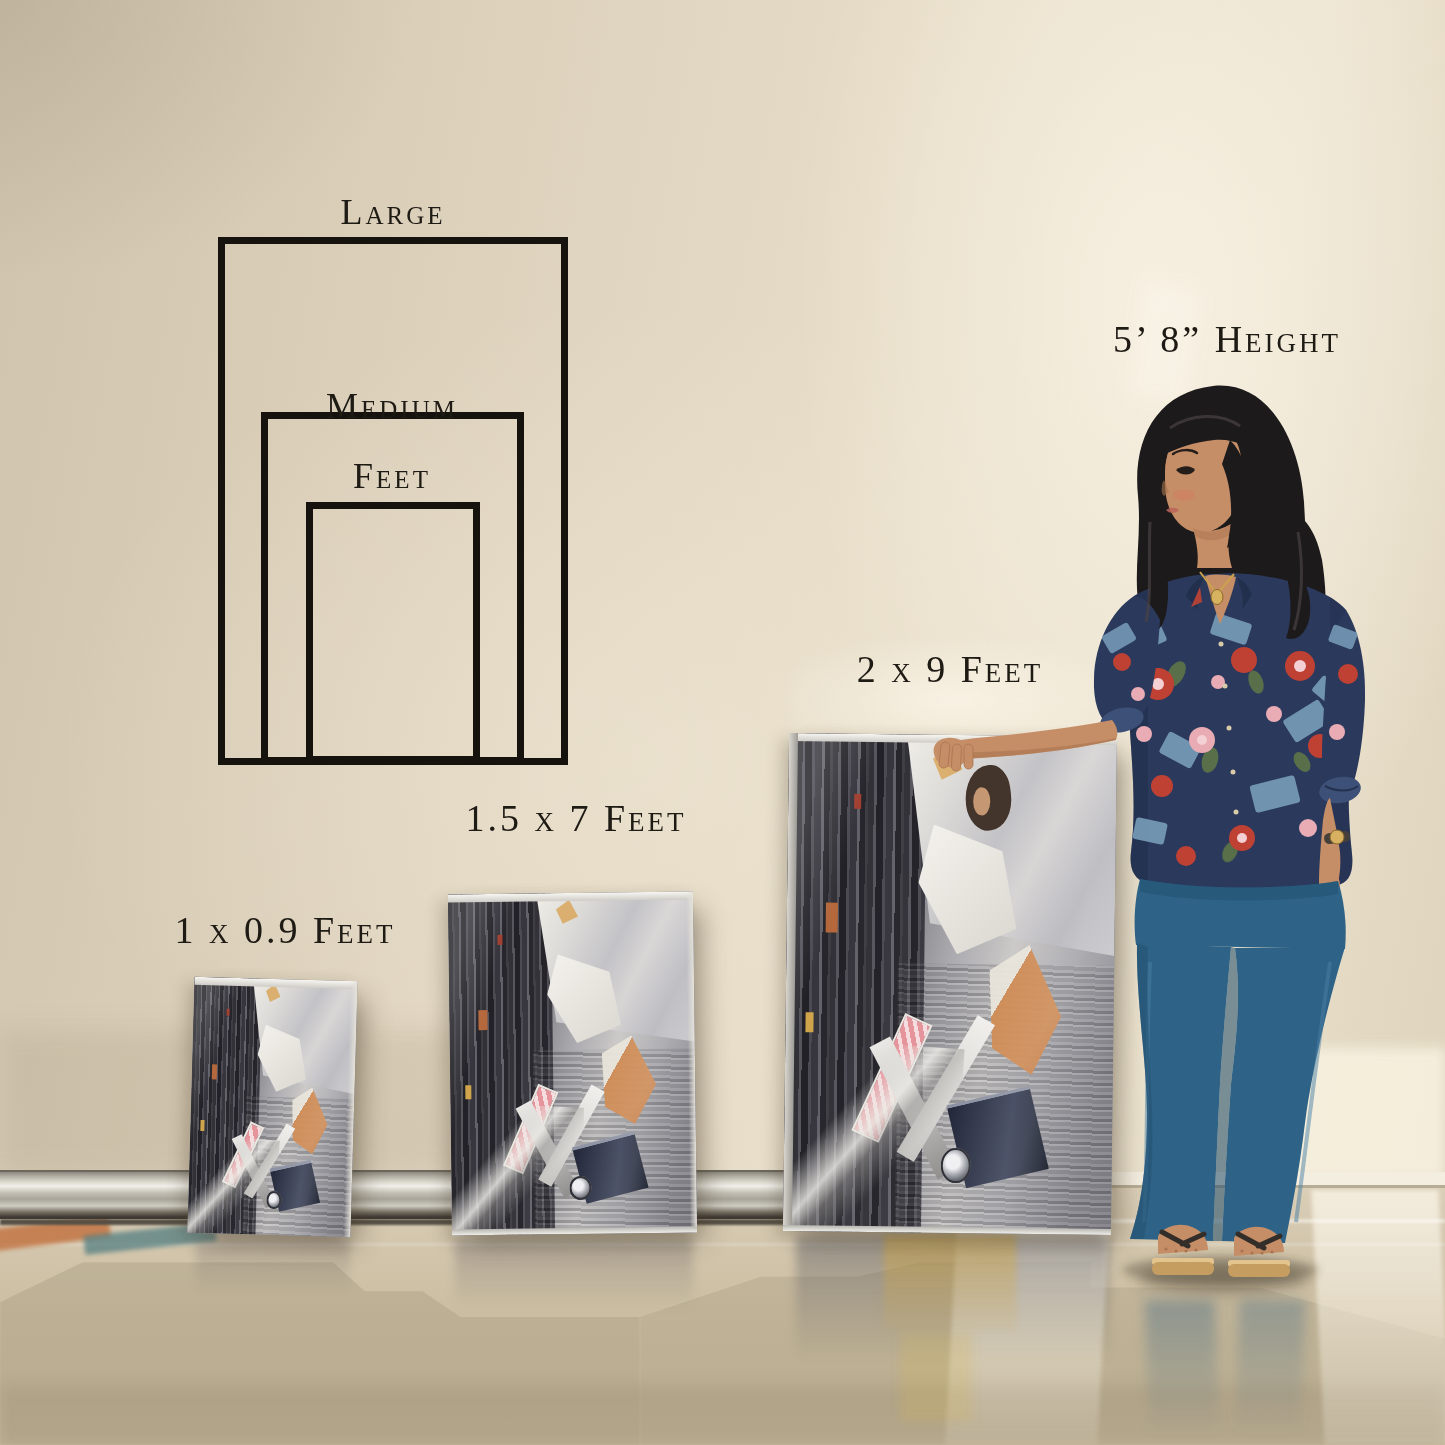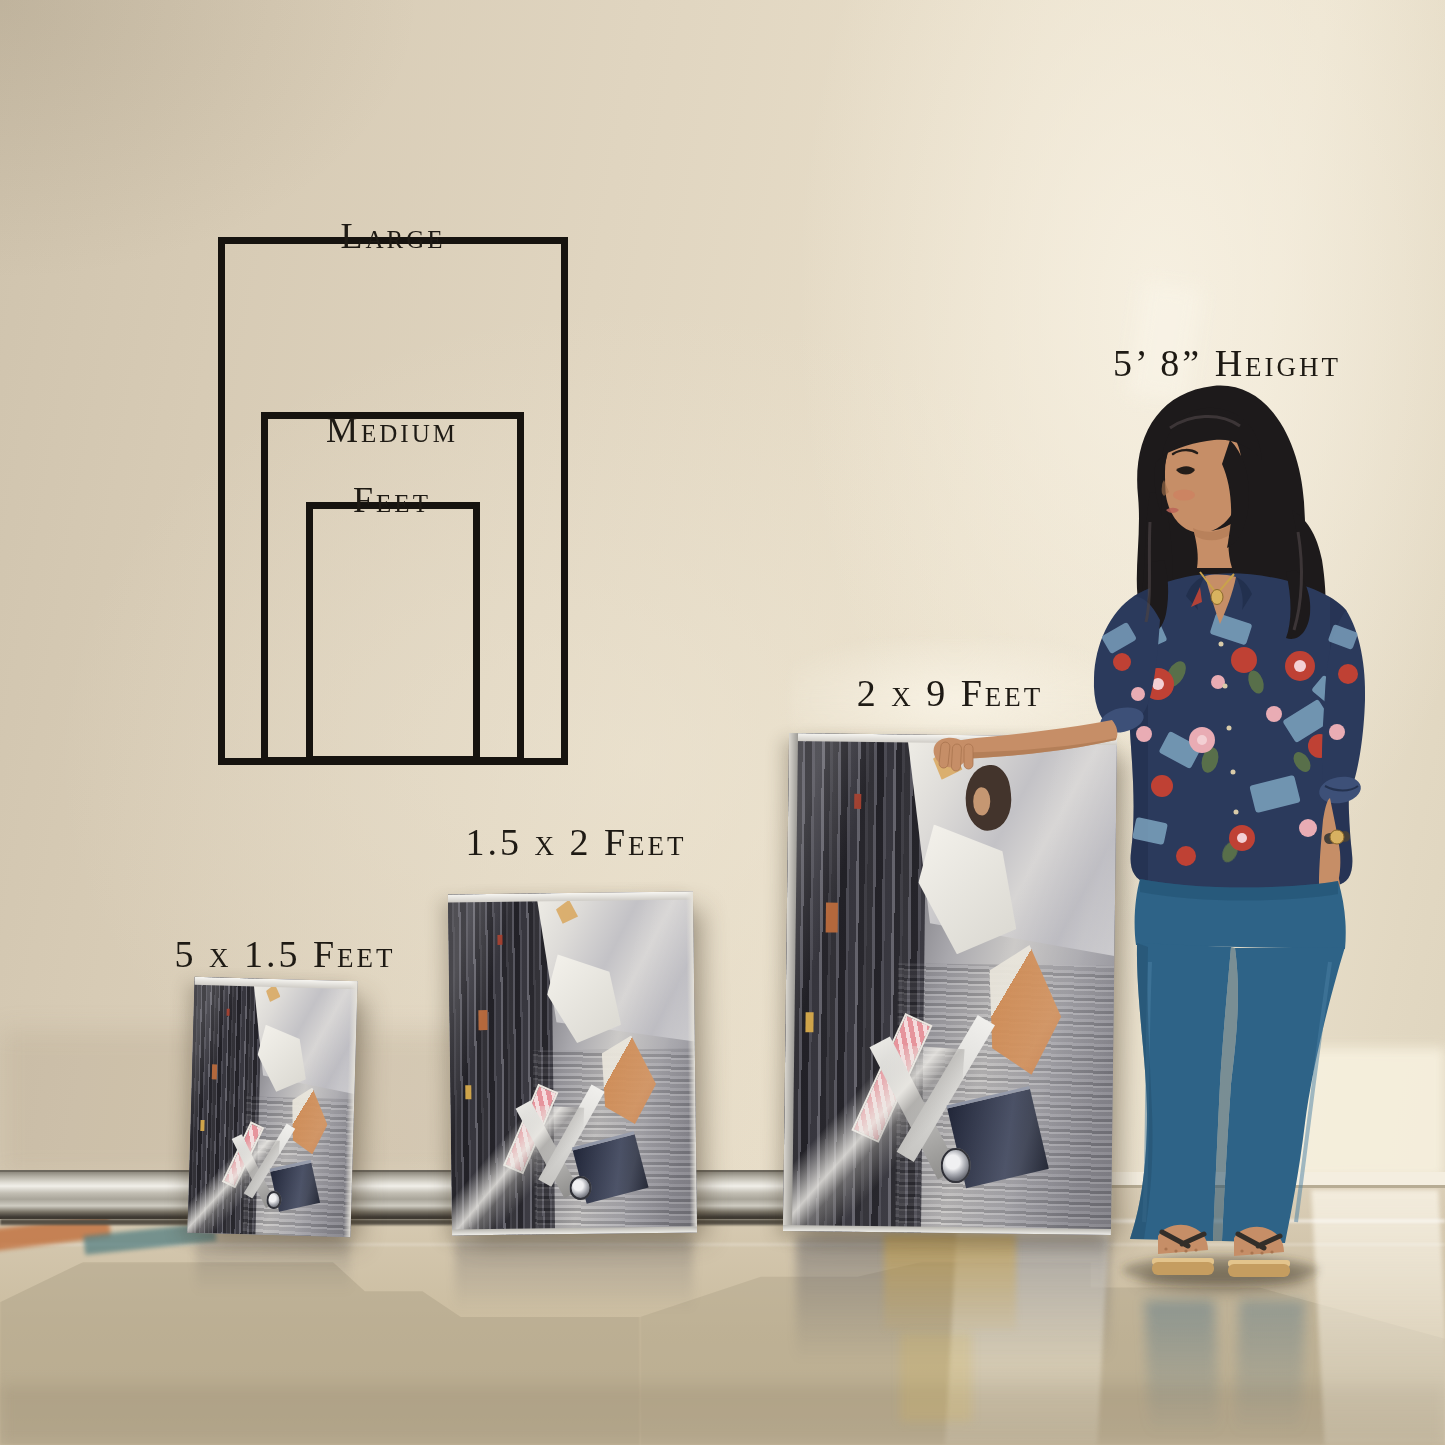--- a/index.html
+++ b/index.html
@@ -49,21 +49,21 @@
     background:linear-gradient(180deg,#8e897e 0%,#b5b1a6 10%,#dedbd2 22%,#f1efe9 30%,#c2beb3 45%,#a9a59a 58%,#cfccc2 72%,#787265 85%,#46413a 94%,#302b24 100%);}
   .baseboard-gap{left:0;top:1219px;width:900px;height:6px;background:#565045;filter:blur(1px);}
   .baseboard-right{left:1100px;top:1172px;width:345px;height:16px;background:#f4eee0;border-bottom:3px solid #b7ac94;}
 
   
   .rect{border:7px solid #16130f;background:transparent;}
   .rect-large{left:218px;top:237px;width:350px;height:528px;}
   .rect-medium{left:261px;top:412px;width:263px;height:352px;}
   .rect-small{left:306px;top:502px;width:174px;height:261px;}
   .size-label,.dim-label{position:absolute;transform:translateX(-50%);white-space:nowrap;
-    color:#1e1a14;font-variant:small-caps;letter-spacing:3px;line-height:1;margin-top:24px;}
+    color:#1e1a14;font-variant:small-caps;letter-spacing:3px;line-height:1;}
   .size-label{font-size:36px;}
   .dim-label{font-size:38px;}
   .lbl-large{left:393px;top:194px;}
   .lbl-medium{left:392px;top:388px;}
   .lbl-small{left:392px;top:458px;}
   .lbl-height{left:1227px;top:320px;}
   .lbl-2x3{left:950px;top:650px;}
   .lbl-15x2{left:576px;top:799px;}
   .lbl-1x15{left:285px;top:911px;}
 
@@ -148,22 +148,22 @@
 
   <div class="rect rect-large"></div>
   <div class="rect rect-medium"></div>
   <div class="rect rect-small"></div>
   <div class="size-label lbl-large">Large</div>
   <div class="size-label lbl-medium">Medium</div>
   <div class="size-label lbl-small">Feet</div>
 
   <div class="dim-label lbl-height">5’ 8” Height</div>
   <div class="dim-label lbl-2x3">2 x 9 Feet</div>
-  <div class="dim-label lbl-15x2">1.5 x 2 Feet</div>
-  <div class="dim-label lbl-1x15">5 x 1.5 Feet</div>
+  <div class="dim-label lbl-15x2">1.5 x 7 Feet</div>
+  <div class="dim-label lbl-1x15">1 x 0.9 Feet</div>
 
   <div class="canvas canvas-small">
     <div class="canvas-art">
       <div class="a-vstrips"></div>
       <div class="a-sliver-o"></div>
       <div class="a-sliver-y"></div>
       <div class="a-sliver-r"></div>
       <div class="a-toplight"></div>
       <div class="a-whitepoly"></div>
       <div class="a-hstrips"></div>

